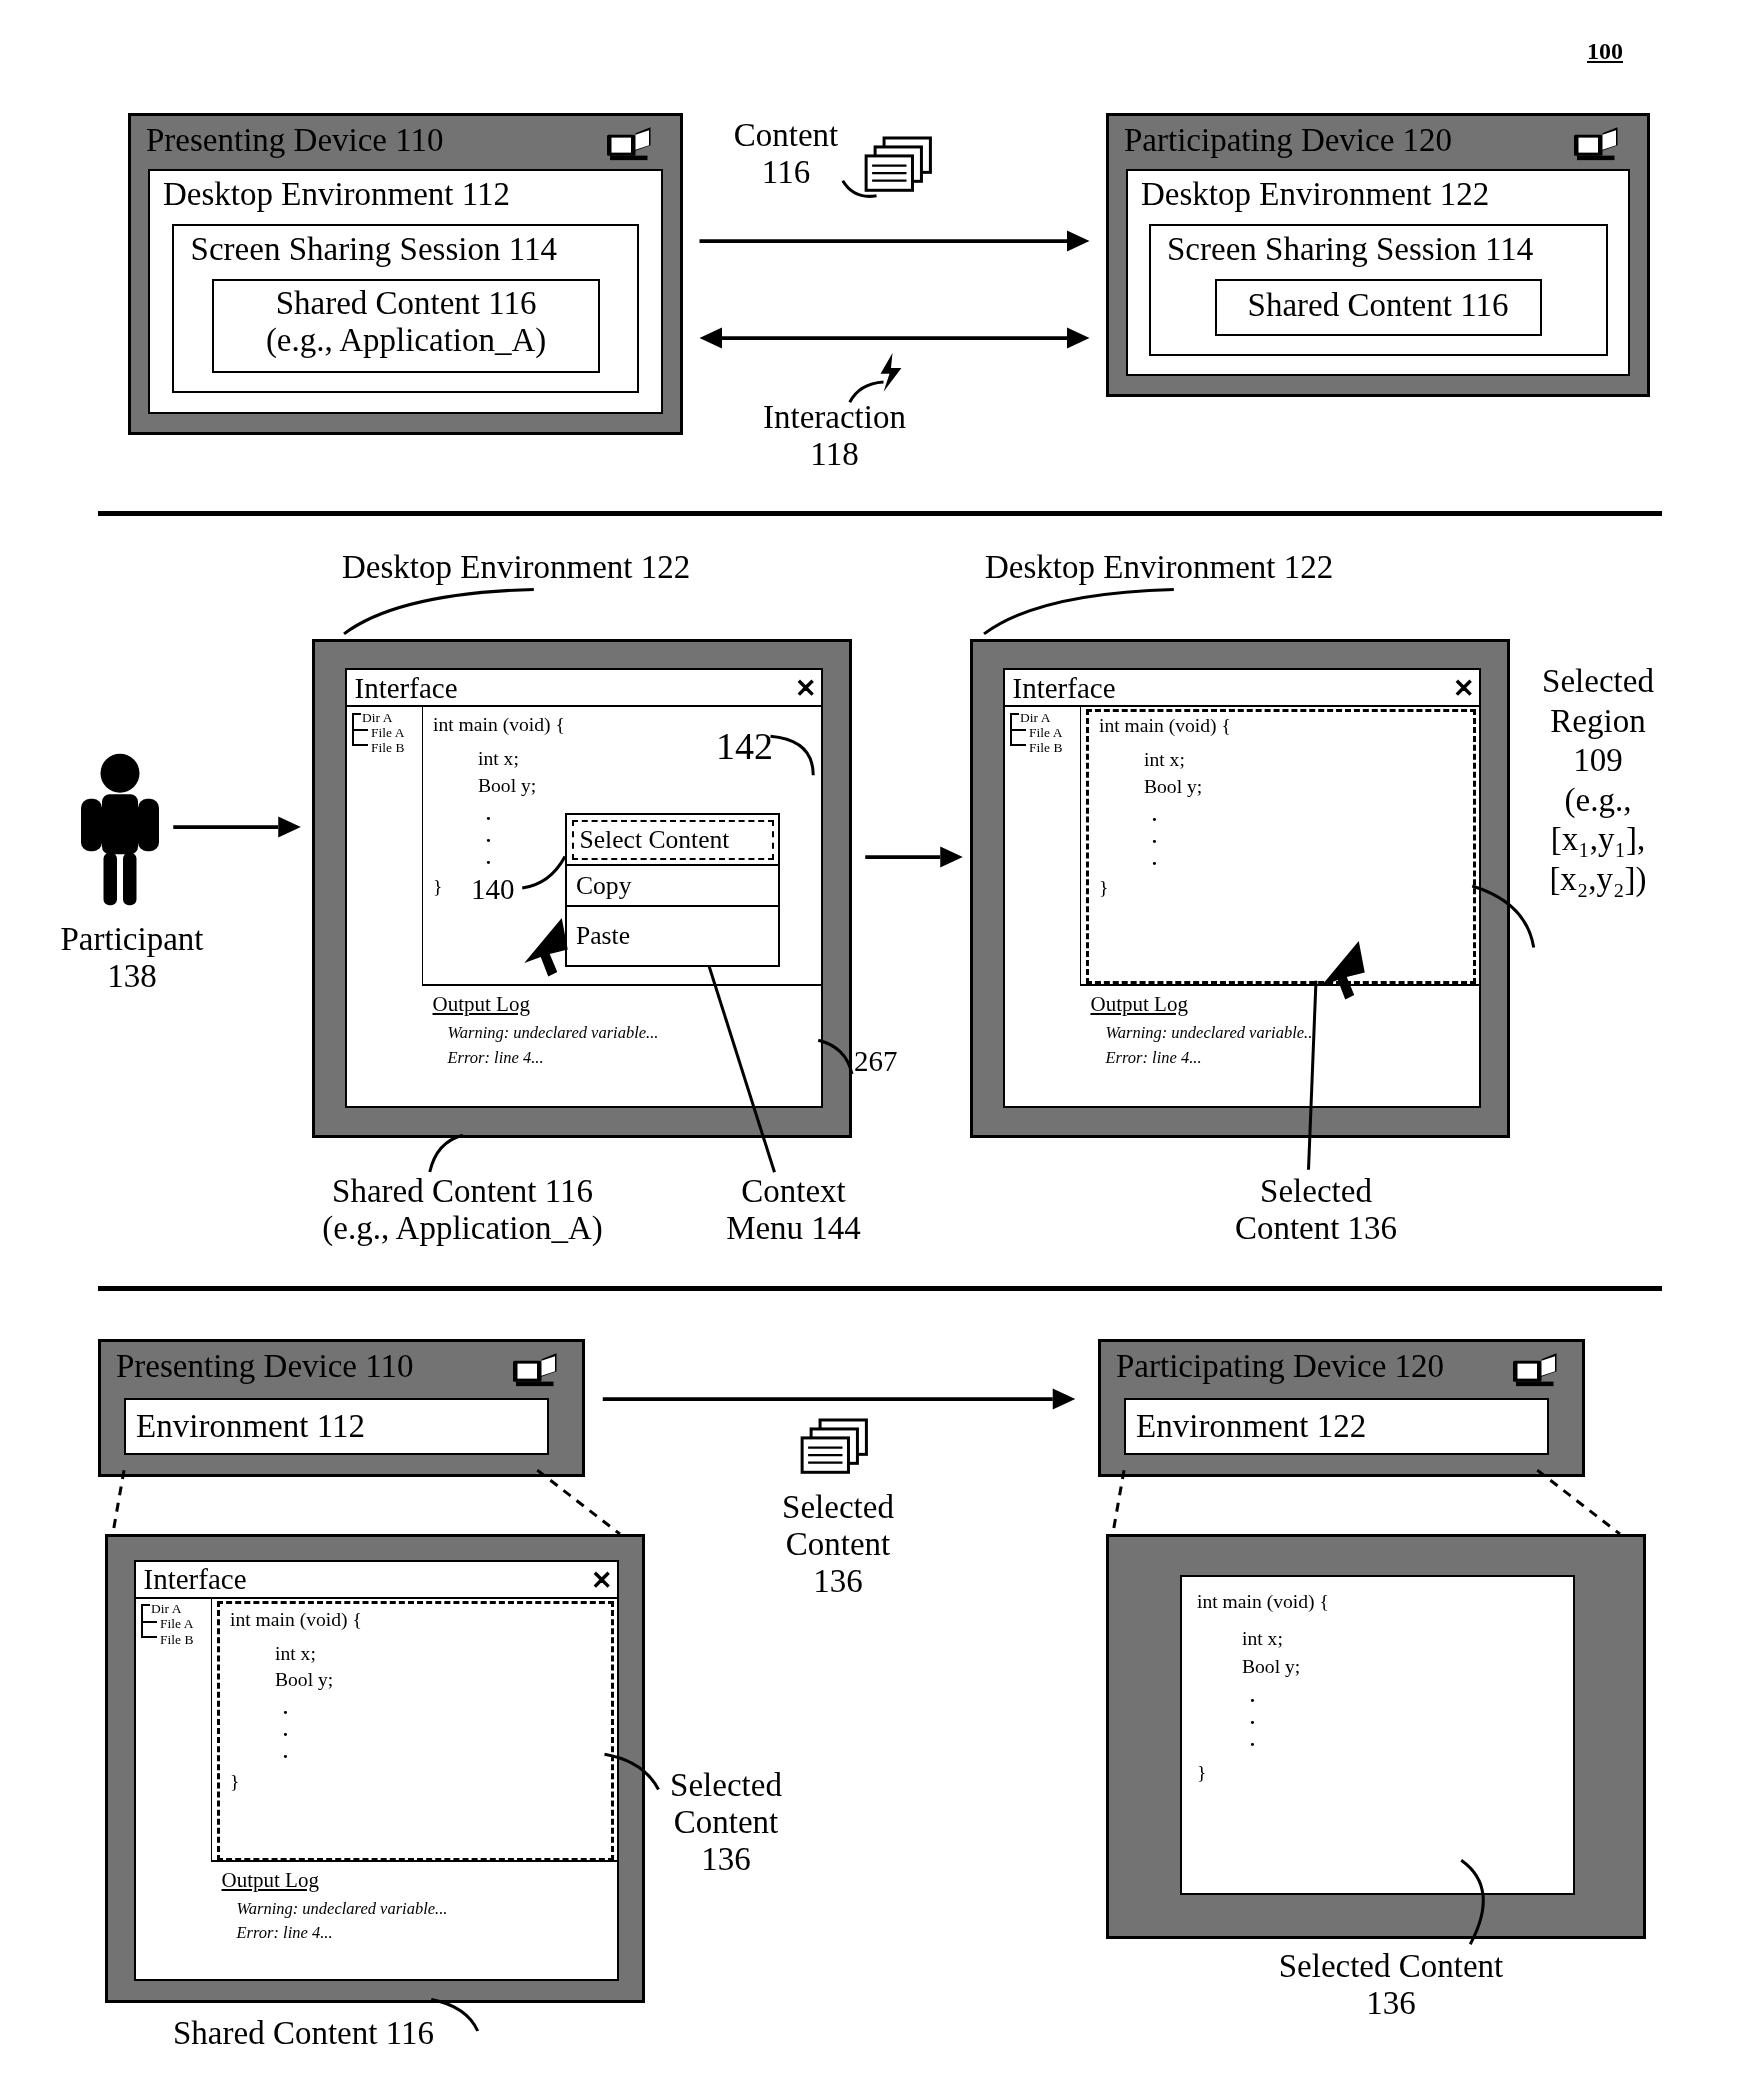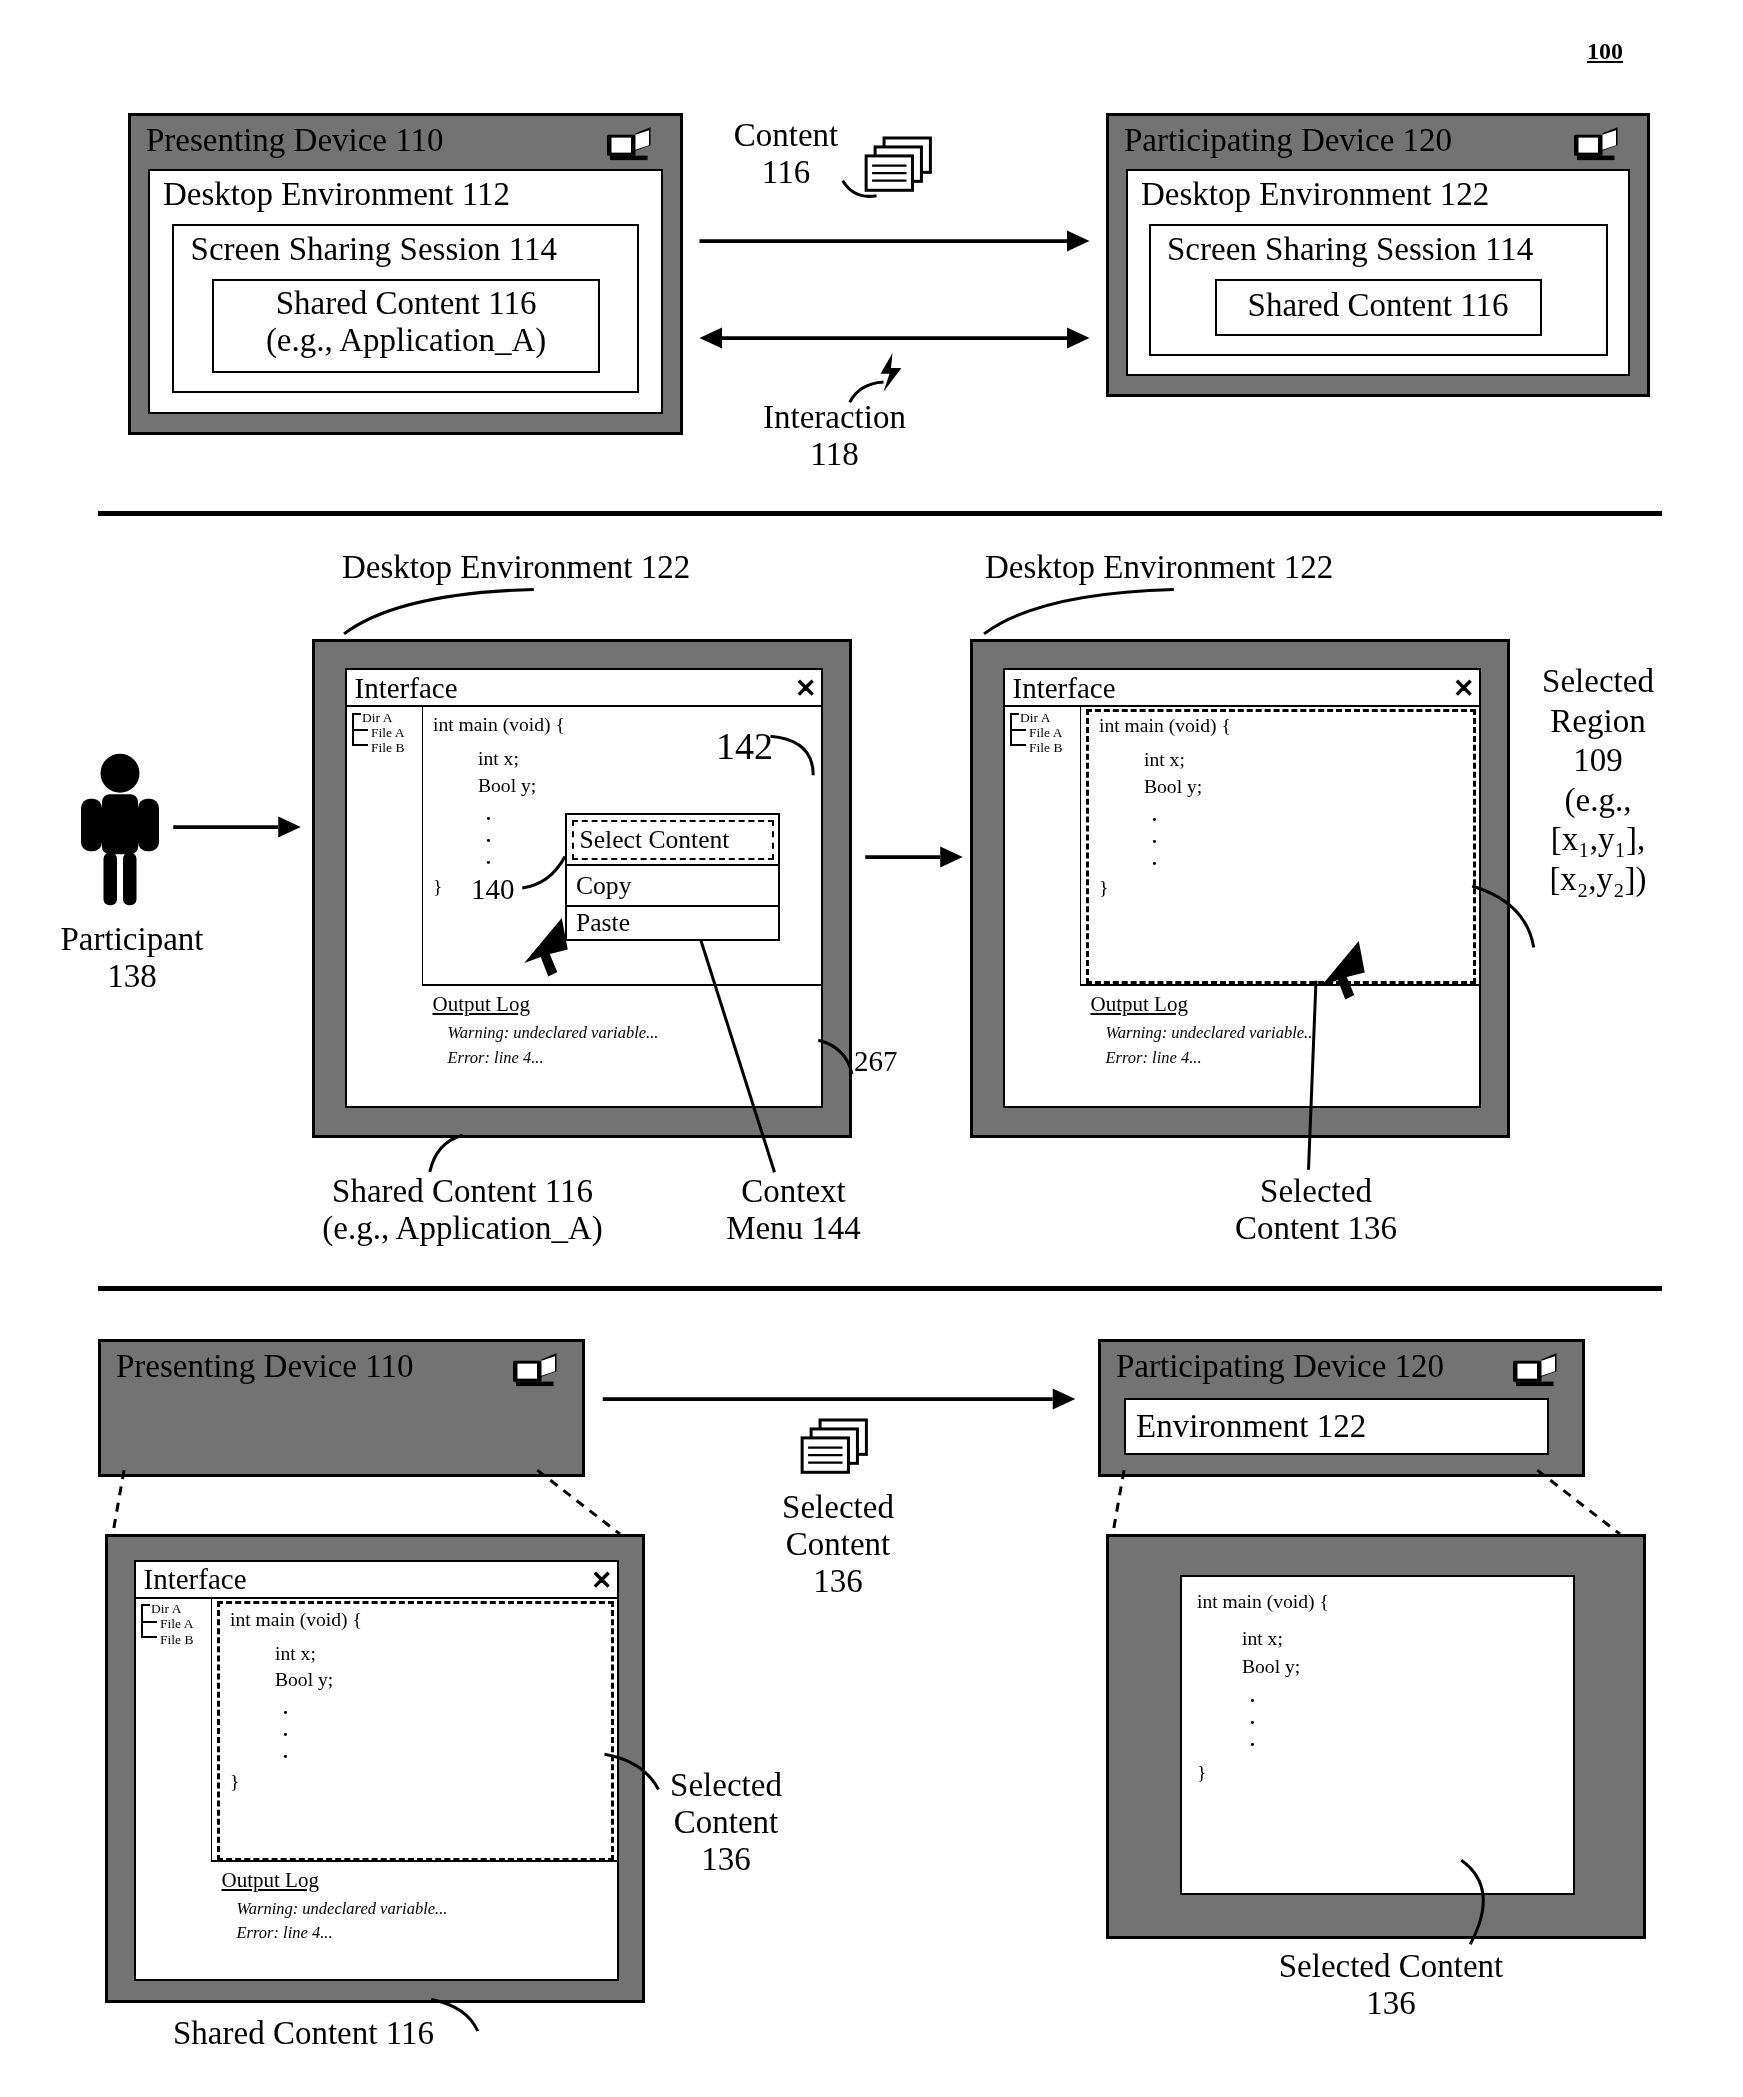--- a/index.html
+++ b/index.html
@@ -167,21 +167,21 @@
         </svg>
 
     <div class="abs txt" style="left:124px;top:203px;font-size:29px">140</div>
     <svg class="abs" style="left:173px;top:184px;width:60px;height:38px" viewBox="0 0 80 50" width="60" height="38">
           <path d="M3 45 Q40 40 60 3" stroke="#000" stroke-width="4" fill="none"></path>
         </svg>
 
     <div class="abs" style="left:218px;top:143px;width:211px;border:2.3px solid #000;background:#fff;z-index:5">
       <div style="border:2.3px dashed #000;margin:4.5px;padding:3px 6px;font-size:25.6px">Select Content</div>
       <div style="border-top:2.3px solid #000;padding:4.5px 9px;font-size:25.6px">Copy</div>
-      <div style="border-top:2.3px solid #000;padding:1px 9px;font-size:25.6px">Paste</div>
+      <div style="border-top:2.3px solid #000;padding:14px 9px;font-size:25.6px">Paste</div>
     </div>
 
     <svg class="abs" style="left:177px;top:248px;width:53px;height:60px;z-index:6" viewBox="0 0 70 80" width="53" height="60">
       <polygon points="50,0 0,60 22,52 32,78 44,72 34,48 58,42" fill="#000"></polygon>
     </svg>
 
     <div class="abs" style="left:75px;top:314px;right:0;border-top:2.3px solid #000;padding:6px 10.5px">
       <div class="txt-sm under">Output Log</div>
       <div class="txt-xs italic" style="margin-left:15px;margin-top:6px">Warning: undeclared variable...</div>
       <div class="txt-xs italic" style="margin-left:15px;margin-top:4.5px">Error: line 4...</div>
@@ -271,20 +271,23 @@
 
 <div class="abs box" style="left:98px;top:1339px;width:481px;height:132px">
   <div class="abs txt" style="left:15px;top:6px">Presenting Device 110</div>
   <svg class="abs" style="left:406px;top:1.5px;width:60px;height:49px" viewBox="0 0 80 65" width="60" height="49">
     <rect x="8" y="22" width="38" height="28" rx="2" fill="#000"></rect>
         <rect x="14" y="26" width="26" height="20" fill="#fff"></rect>
     <path d="M44 44 l22 -8 l0 -24 l-20 8 z" fill="#000"></path>
         <path d="M46 22 l18 -6 l0 20 l-18 6z" fill="#fff"></path>
     <rect x="12" y="50" width="50" height="6" fill="#000"></rect>
   </svg>
+  <div class="abs box2" style="left:22.6px;top:56px;width:421px;height:53px">
+    <div class="abs txt" style="left:10.5px;top:7.5px">Environment 112</div>
+  </div>
 </div>
 
 <svg class="abs" style="left:109px;top:1470px;width:526px;height:68px" viewBox="0 0 700 90" width="526" height="68">
   <line x1="20" y1="0" x2="5" y2="85" stroke="#000" stroke-width="4" stroke-dasharray="12 10"></line>
   <line x1="570" y1="0" x2="680" y2="85" stroke="#000" stroke-width="4" stroke-dasharray="12 10"></line>
 </svg>
 
 <div class="abs box" style="left:105px;top:1534px;width:534px;height:463px">
   <div class="abs box2" style="left:26px;top:22.6px;width:481px;height:417px">
     <div class="abs" style="left:0;top:0;width:100%;height:35px;border-bottom:2.3px solid #000">

